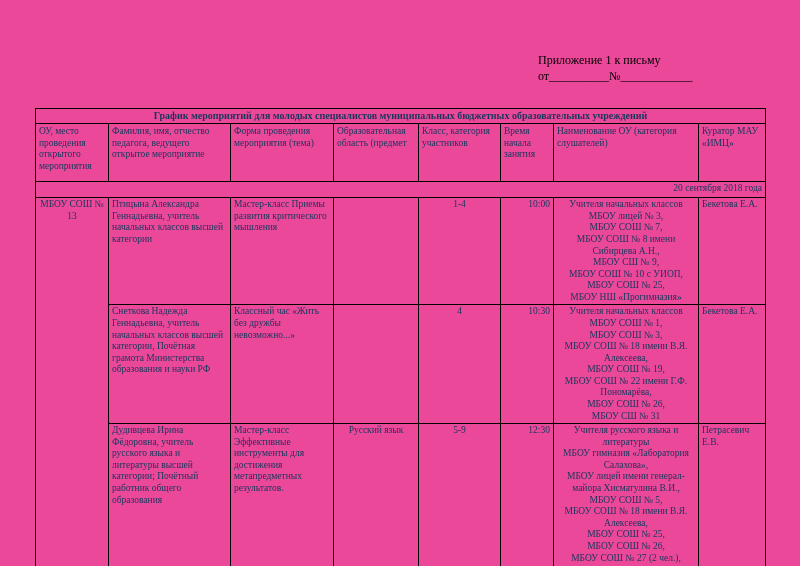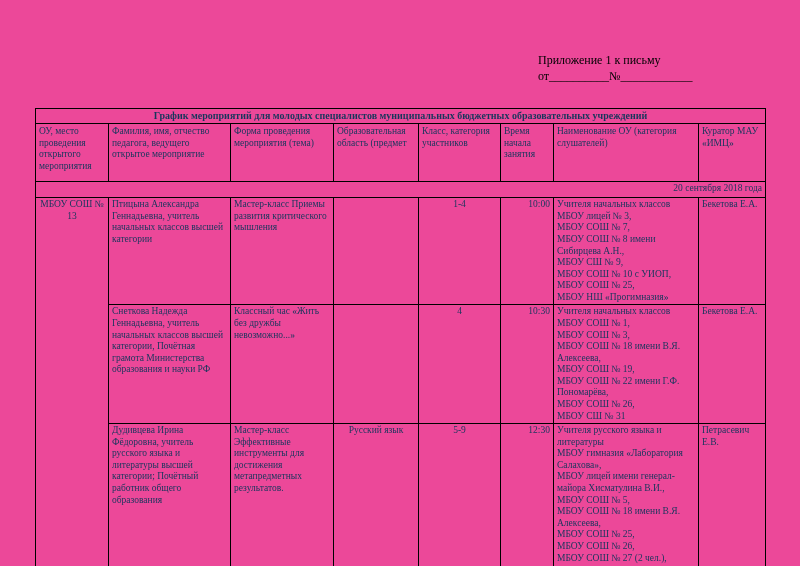--- a/index.html
+++ b/index.html
@@ -61,21 +61,21 @@
   }
   tr.body-row-1 td, tr.body-row-2 td { height: 104px; }
   tr.body-row-3 td { height: 180px; }
   .pre { white-space: pre-line; }
   .c-school  { text-align: center; }
   .c-teacher { text-align: left; }
   .c-form    { }
   .c-subject { text-align: center; }
   .c-grade   { text-align: center; margin-left: 28px; }
   .c-time    { text-align: right; }
-  .c-audience{ text-align: left; }
+  .c-audience{ text-align: center; }
   .c-curator { text-align: left; }
 </style>
 </head>
 <body>
 
 <div class="page">
 
   <div class="annotation">
     <div>Приложение 1 к письму</div>
     <div>от__________№____________</div>

